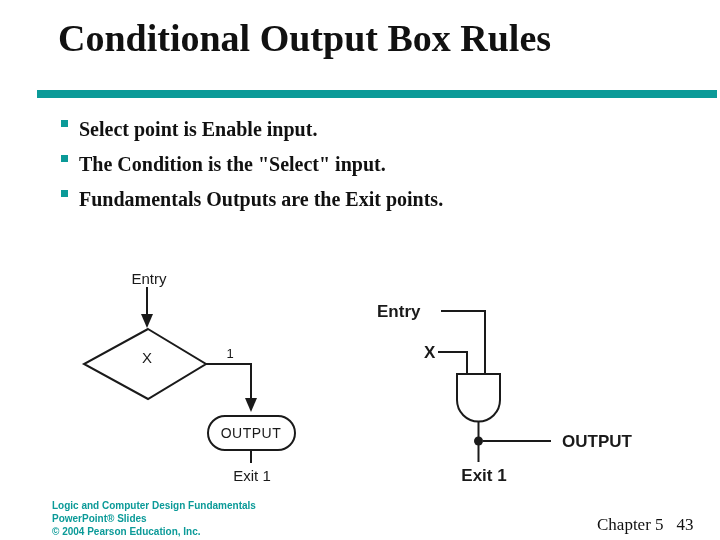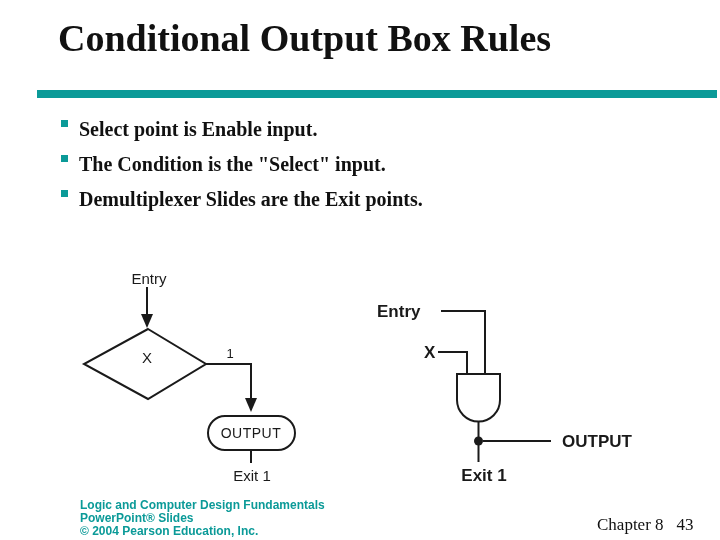--- a/index.html
+++ b/index.html
@@ -70,25 +70,24 @@
   .wire {
     fill: none;
     stroke: var(--diagram-ink);
     stroke-width: 2px;
   }
   .solid { fill: var(--diagram-ink); stroke: none; }
 
   .branding {
     position: absolute;
     left: 52px; top: 499px;
-    font-size: 12px;
+    font-size: 10px;
     font-weight: bold;
     line-height: 13px;
     color: var(--accent);
-    margin-left: 28px;
   }
 
   .chapter-footer {
     position: absolute;
     left: 597px; top: 515px;
     display: flex;
     gap: 13px;
     font-family: "Liberation Serif", serif;
     font-size: 17px;
     color: var(--ink);
@@ -108,21 +107,21 @@
     <div class="bullet-item">
       <span class="bullet-square"></span>
       <span>Select point is Enable input.</span>
     </div>
     <div class="bullet-item">
       <span class="bullet-square"></span>
       <span>The Condition is the "Select" input.</span>
     </div>
     <div class="bullet-item">
       <span class="bullet-square"></span>
-      <span>Demultiplexer Slides are the Exit points.</span>
+      <span>Fundamentals Outputs are the Exit points.</span>
     </div>
   </div>
 
   <div class="diagram flowchart" style="left:70px; top:266px; width:240px; height:222px;">
     <svg width="240" height="222" viewBox="70 266 240 222" xmlns="http://www.w3.org/2000/svg">
       <text x="149" y="284" text-anchor="middle">Entry</text>
       <line class="wire" x1="147" y1="287" x2="147" y2="316"></line>
       <polygon class="solid" points="141,314 153,314 147,328"></polygon>
 
       <polygon class="shape" points="148,329 206,364 148,399 84,364"></polygon>
@@ -160,17 +159,17 @@
     </svg>
   </div>
 
   <div class="branding">
     <div>Logic and Computer Design Fundamentals</div>
     <div>PowerPoint® Slides</div>
     <div>© 2004 Pearson Education, Inc.</div>
   </div>
 
   <div class="chapter-footer">
-    <span>Chapter 8</span>
+    <span>Chapter 5</span>
     <span>43</span>
   </div>
 
 </div>
 
 </body></html>

